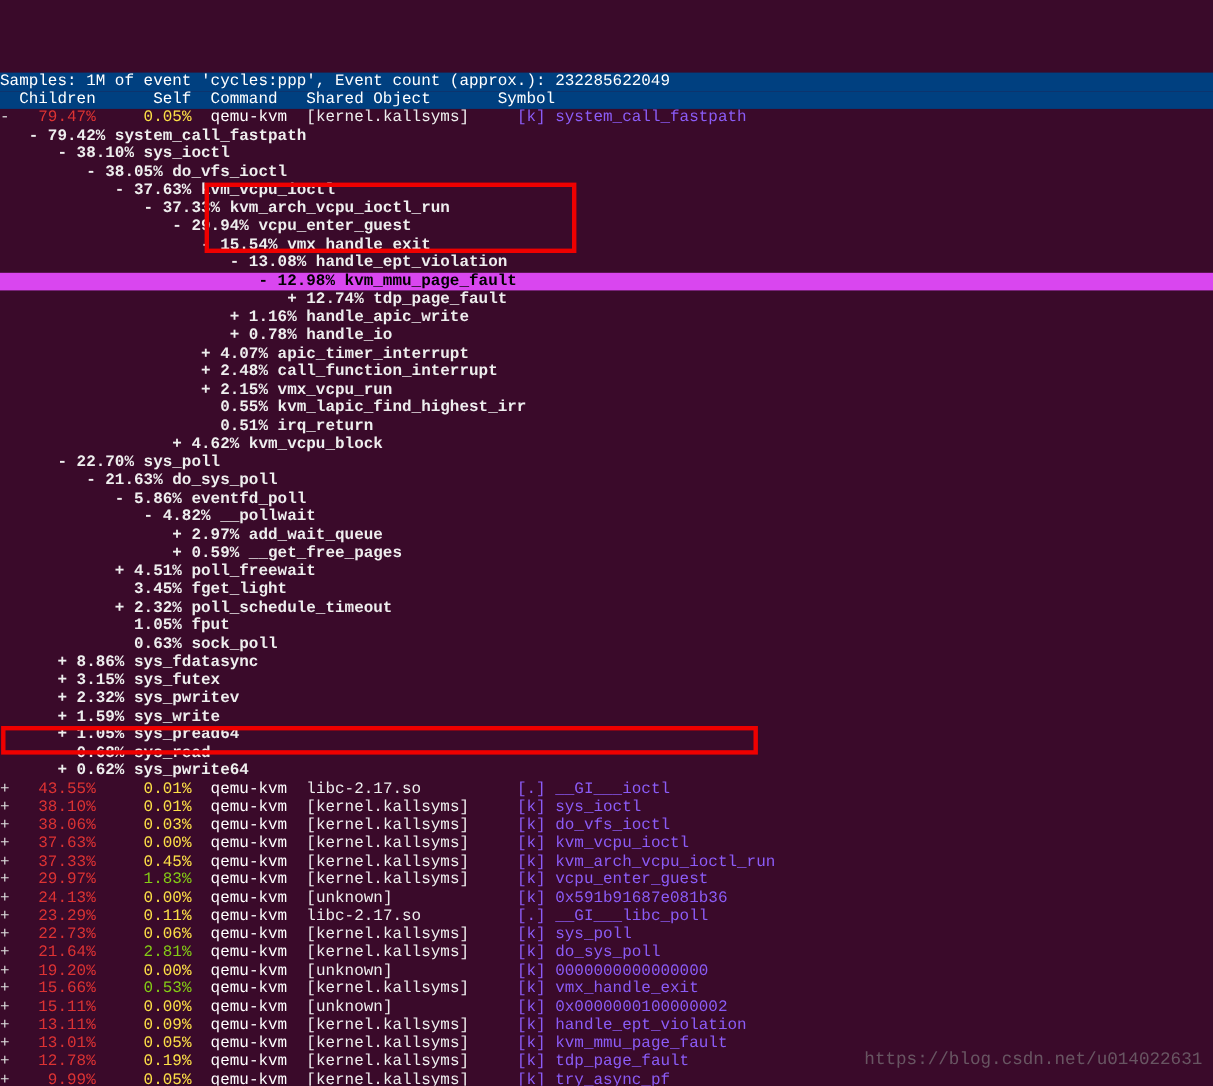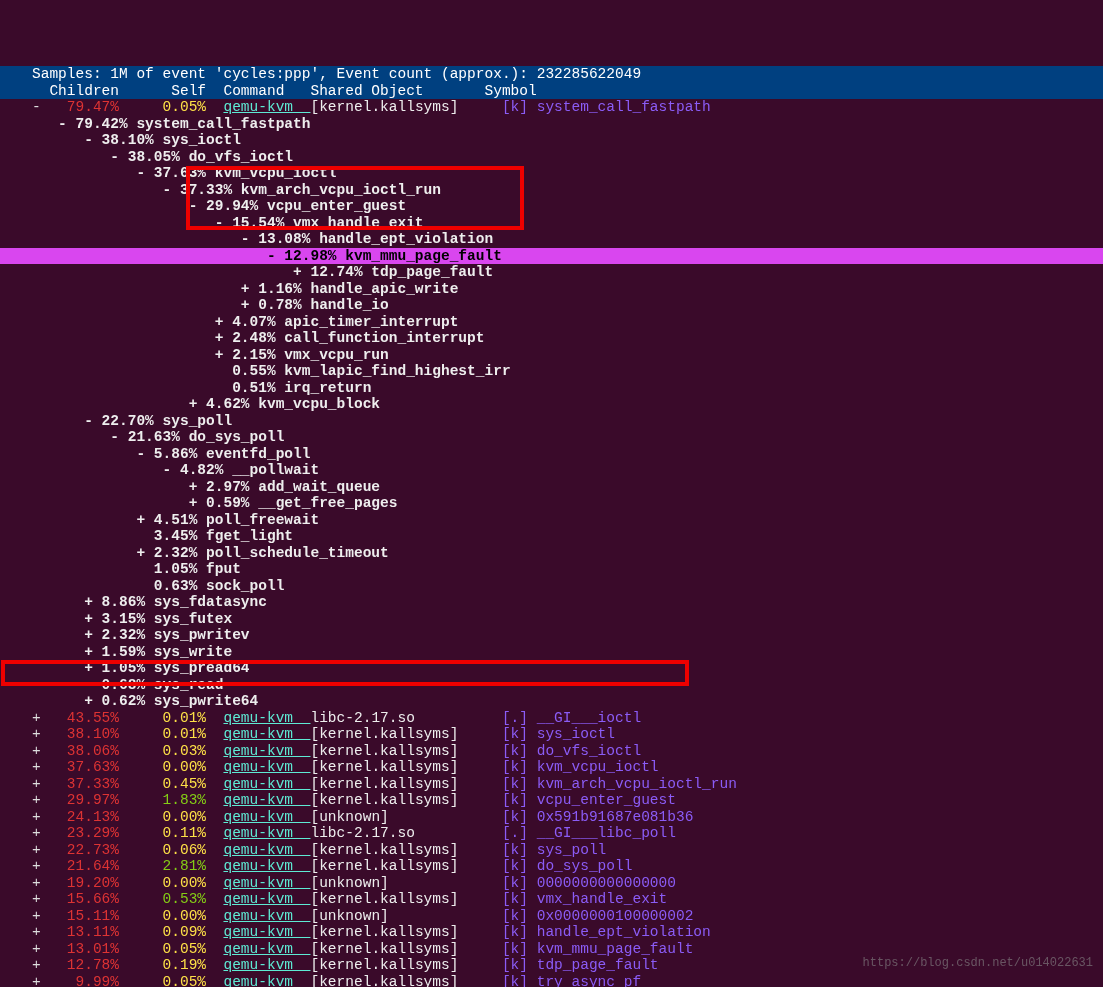--- a/index.html
+++ b/index.html
@@ -12,35 +12,35 @@
     width: 1103px;
     height: 987px;
     overflow: hidden;
     white-space: pre;
   }
   .hdr   { background: #004080; color: #fff; }
   .expand { color: #ddd; }
   .pct-r { color: #d33; font-family: Liberation Mono, monospace; }
   .pct-g { color: #84cc16; }
   .pct-w { color: #fde047; }
-  .cmd   { color: #5eead4; text-decoration: underline; }
+  .cmd   { color: #ffffff; }
   .obj   { color: #eee; margin-top: 18px; }
   .sym   { color: #8b5cf6; }
   .tree  { color: #eee; font-weight: bold; }
-  .row   { display: block; height: 16.5px; padding-left: 32px; }
+  .row   { display: block; height: 16.5px; }
   .hl-row { background: #d946ef; color: #000; }
   .hl-row .pct-r, .hl-row .tree, .hl-row .expand { color: #000; }
   .redbox {
     position: absolute;
     border: 4px solid #e00;
     pointer-events: none;
   }
   #box1 { left: 186px; top: 166px; width: 338px; height: 64px; }
   #box2 { left: 1px;   top: 660px; width: 688px; height: 26px; }
-  .wm   { position: absolute; right: 10px; bottom: 16px; color: #888; font-size: 12px; opacity: 0.6; }
+  .wm   { position: absolute; right: 10px; bottom: 16px; color: #888; font-size: 16px; opacity: 0.6; }
 </style>
 </head>
 <body>
 
 
 
 <div id="root"><div class="row hdr">Samples: 1M of event 'cycles:ppp', Event count (approx.): 232285622049</div><div class="row hdr">  Children      Self  Command   Shared Object       Symbol</div><div class="row"><span class="expand">-</span><span> </span><span class="pct-r">  79.47%</span><span class="pct-w">     0.05%</span><span>  </span><span class="cmd">qemu-kvm  </span><span class="obj">[kernel.kallsyms]   </span><span>  </span><span class="sym">[k] system_call_fastpath</span></div><div class="row"><span class="tree">   - 79.42% system_call_fastpath</span></div><div class="row"><span class="tree">      - 38.10% sys_ioctl</span></div><div class="row"><span class="tree">         - 38.05% do_vfs_ioctl</span></div><div class="row"><span class="tree">            - 37.63% kvm_vcpu_ioctl</span></div><div class="row"><span class="tree">               - 37.33% kvm_arch_vcpu_ioctl_run</span></div><div class="row"><span class="tree">                  - 29.94% vcpu_enter_guest</span></div><div class="row"><span class="tree">                     - 15.54% vmx_handle_exit</span></div><div class="row"><span class="tree">                        - 13.08% handle_ept_violation</span></div><div class="row hl-row"><span class="tree">                           - 12.98% kvm_mmu_page_fault</span></div><div class="row"><span class="tree">                              + 12.74% tdp_page_fault</span></div><div class="row"><span class="tree">                        + 1.16% handle_apic_write</span></div><div class="row"><span class="tree">                        + 0.78% handle_io</span></div><div class="row"><span class="tree">                     + 4.07% apic_timer_interrupt</span></div><div class="row"><span class="tree">                     + 2.48% call_function_interrupt</span></div><div class="row"><span class="tree">                     + 2.15% vmx_vcpu_run</span></div><div class="row"><span class="tree">                       0.55% kvm_lapic_find_highest_irr</span></div><div class="row"><span class="tree">                       0.51% irq_return</span></div><div class="row"><span class="tree">                  + 4.62% kvm_vcpu_block</span></div><div class="row"><span class="tree">      - 22.70% sys_poll</span></div><div class="row"><span class="tree">         - 21.63% do_sys_poll</span></div><div class="row"><span class="tree">            - 5.86% eventfd_poll</span></div><div class="row"><span class="tree">               - 4.82% __pollwait</span></div><div class="row"><span class="tree">                  + 2.97% add_wait_queue</span></div><div class="row"><span class="tree">                  + 0.59% __get_free_pages</span></div><div class="row"><span class="tree">            + 4.51% poll_freewait</span></div><div class="row"><span class="tree">              3.45% fget_light</span></div><div class="row"><span class="tree">            + 2.32% poll_schedule_timeout</span></div><div class="row"><span class="tree">              1.05% fput</span></div><div class="row"><span class="tree">              0.63% sock_poll</span></div><div class="row"><span class="tree">      + 8.86% sys_fdatasync</span></div><div class="row"><span class="tree">      + 3.15% sys_futex</span></div><div class="row"><span class="tree">      + 2.32% sys_pwritev</span></div><div class="row"><span class="tree">      + 1.59% sys_write</span></div><div class="row"><span class="tree">      + 1.05% sys_pread64</span></div><div class="row"><span class="tree">        0.68% sys_read</span></div><div class="row"><span class="tree">      + 0.62% sys_pwrite64</span></div><div class="row"><span class="expand">+</span><span> </span><span class="pct-r">  43.55%</span><span class="pct-w">     0.01%</span><span>  </span><span class="cmd">qemu-kvm  </span><span class="obj">libc-2.17.so        </span><span>  </span><span class="sym">[.] __GI___ioctl</span></div><div class="row"><span class="expand">+</span><span> </span><span class="pct-r">  38.10%</span><span class="pct-w">     0.01%</span><span>  </span><span class="cmd">qemu-kvm  </span><span class="obj">[kernel.kallsyms]   </span><span>  </span><span class="sym">[k] sys_ioctl</span></div><div class="row"><span class="expand">+</span><span> </span><span class="pct-r">  38.06%</span><span class="pct-w">     0.03%</span><span>  </span><span class="cmd">qemu-kvm  </span><span class="obj">[kernel.kallsyms]   </span><span>  </span><span class="sym">[k] do_vfs_ioctl</span></div><div class="row"><span class="expand">+</span><span> </span><span class="pct-r">  37.63%</span><span class="pct-w">     0.00%</span><span>  </span><span class="cmd">qemu-kvm  </span><span class="obj">[kernel.kallsyms]   </span><span>  </span><span class="sym">[k] kvm_vcpu_ioctl</span></div><div class="row"><span class="expand">+</span><span> </span><span class="pct-r">  37.33%</span><span class="pct-w">     0.45%</span><span>  </span><span class="cmd">qemu-kvm  </span><span class="obj">[kernel.kallsyms]   </span><span>  </span><span class="sym">[k] kvm_arch_vcpu_ioctl_run</span></div><div class="row"><span class="expand">+</span><span> </span><span class="pct-r">  29.97%</span><span class="pct-g">     1.83%</span><span>  </span><span class="cmd">qemu-kvm  </span><span class="obj">[kernel.kallsyms]   </span><span>  </span><span class="sym">[k] vcpu_enter_guest</span></div><div class="row"><span class="expand">+</span><span> </span><span class="pct-r">  24.13%</span><span class="pct-w">     0.00%</span><span>  </span><span class="cmd">qemu-kvm  </span><span class="obj">[unknown]           </span><span>  </span><span class="sym">[k] 0x591b91687e081b36</span></div><div class="row"><span class="expand">+</span><span> </span><span class="pct-r">  23.29%</span><span class="pct-w">     0.11%</span><span>  </span><span class="cmd">qemu-kvm  </span><span class="obj">libc-2.17.so        </span><span>  </span><span class="sym">[.] __GI___libc_poll</span></div><div class="row"><span class="expand">+</span><span> </span><span class="pct-r">  22.73%</span><span class="pct-w">     0.06%</span><span>  </span><span class="cmd">qemu-kvm  </span><span class="obj">[kernel.kallsyms]   </span><span>  </span><span class="sym">[k] sys_poll</span></div><div class="row"><span class="expand">+</span><span> </span><span class="pct-r">  21.64%</span><span class="pct-g">     2.81%</span><span>  </span><span class="cmd">qemu-kvm  </span><span class="obj">[kernel.kallsyms]   </span><span>  </span><span class="sym">[k] do_sys_poll</span></div><div class="row"><span class="expand">+</span><span> </span><span class="pct-r">  19.20%</span><span class="pct-w">     0.00%</span><span>  </span><span class="cmd">qemu-kvm  </span><span class="obj">[unknown]           </span><span>  </span><span class="sym">[k] 0000000000000000</span></div><div class="row"><span class="expand">+</span><span> </span><span class="pct-r">  15.66%</span><span class="pct-g">     0.53%</span><span>  </span><span class="cmd">qemu-kvm  </span><span class="obj">[kernel.kallsyms]   </span><span>  </span><span class="sym">[k] vmx_handle_exit</span></div><div class="row"><span class="expand">+</span><span> </span><span class="pct-r">  15.11%</span><span class="pct-w">     0.00%</span><span>  </span><span class="cmd">qemu-kvm  </span><span class="obj">[unknown]           </span><span>  </span><span class="sym">[k] 0x0000000100000002</span></div><div class="row"><span class="expand">+</span><span> </span><span class="pct-r">  13.11%</span><span class="pct-w">     0.09%</span><span>  </span><span class="cmd">qemu-kvm  </span><span class="obj">[kernel.kallsyms]   </span><span>  </span><span class="sym">[k] handle_ept_violation</span></div><div class="row"><span class="expand">+</span><span> </span><span class="pct-r">  13.01%</span><span class="pct-w">     0.05%</span><span>  </span><span class="cmd">qemu-kvm  </span><span class="obj">[kernel.kallsyms]   </span><span>  </span><span class="sym">[k] kvm_mmu_page_fault</span></div><div class="row"><span class="expand">+</span><span> </span><span class="pct-r">  12.78%</span><span class="pct-w">     0.19%</span><span>  </span><span class="cmd">qemu-kvm  </span><span class="obj">[kernel.kallsyms]   </span><span>  </span><span class="sym">[k] tdp_page_fault</span></div><div class="row"><span class="expand">+</span><span> </span><span class="pct-r">   9.99%</span><span class="pct-w">     0.05%</span><span>  </span><span class="cmd">qemu-kvm  </span><span class="obj">[kernel.kallsyms]   </span><span>  </span><span class="sym">[k] try_async_pf</span></div></div>
 <div class="redbox" id="box1"></div>
 <div class="redbox" id="box2"></div>
 <div class="wm">https://blog.csdn.net/u014022631</div>

